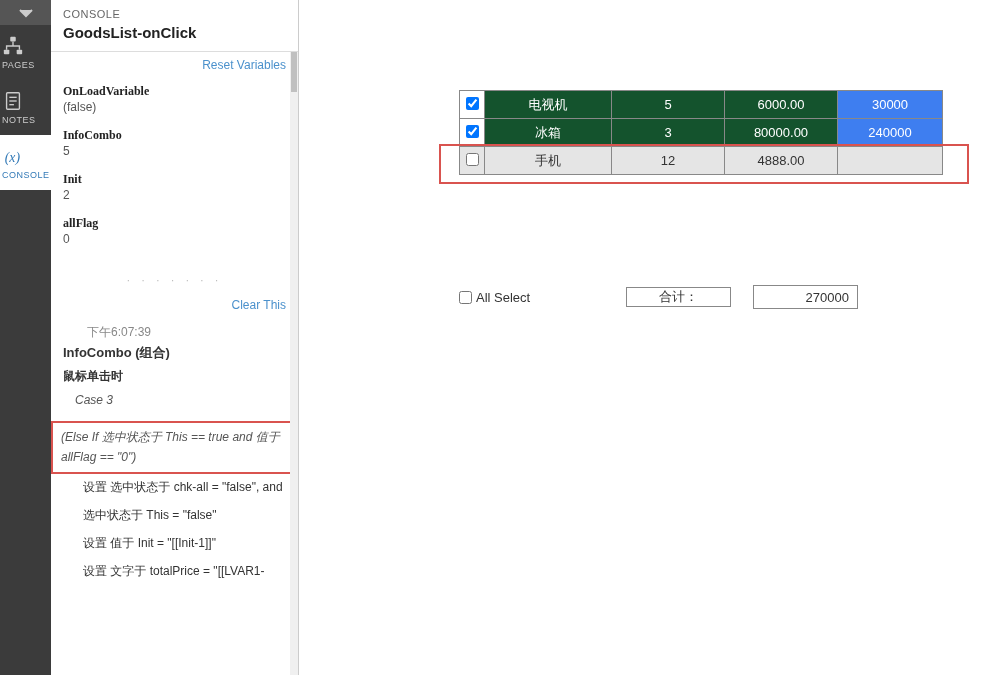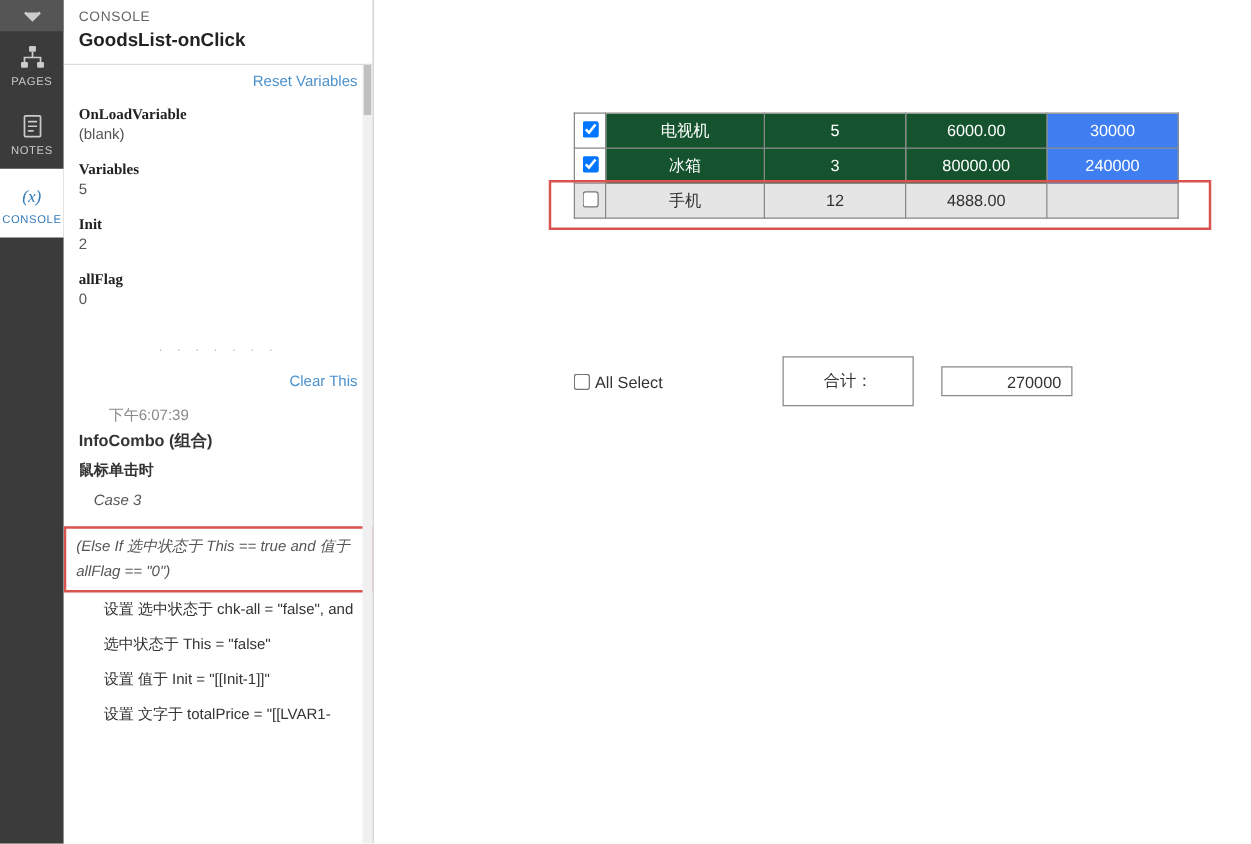--- a/index.html
+++ b/index.html
@@ -1,21 +1,21 @@
 <!DOCTYPE html>
 <html><head>
   <meta charset="utf-8">
   <style>
     * { box-sizing: border-box; margin: 0; padding: 0; }
     body { font-family: Arial, "Microsoft YaHei", sans-serif; font-size: 13px; color: #333; background: #fff; width: 1001px; height: 675px; overflow: hidden; display: flex; }
     
     
     .icon-rail { width: 51px; background: #3b3b3b; display: flex; flex-direction: column; }
     .rail-top { background: #555; height: 25px; display: flex; align-items: center; justify-content: center; }
-    .rail-item { display: flex; flex-direction: column; align-items: center; justify-content: center; padding: 10px 2px; color: #ccc; font-size: 9px; cursor: pointer; }
+    .rail-item { display: flex; flex-direction: column; justify-content: center; padding: 10px 2px; color: #ccc; font-size: 9px; cursor: pointer; }
     .rail-item.active { background: #fff; color: #337ab7; }
     .rail-item svg { width: 22px; height: 22px; margin-bottom: 3px; }
     .rail-item.active svg { fill: #337ab7; }
     .rail-item:not(.active) svg { fill: #ccc; }
     .rail-label { font-size: 9px; letter-spacing: 0.5px; }
     
     
     .console-panel { width: 248px; background: #fff; border-right: 1px solid #ccc; display: flex; flex-direction: column; position: relative; }
     .console-header { padding: 8px 12px 10px 12px; border-bottom: 1px solid #ddd; }
     .console-label { font-size: 11px; color: #666; letter-spacing: 0.5px; margin-bottom: 4px; }
@@ -55,21 +55,21 @@
     
     tr.selected td { background: #14532d; color: #fff; }
     tr.selected td.col-total { background: #3e7ef0; color: #fff; }
     tr.selected td.col-check { background: #fff; }
     tr.unselected td { background: #e5e5e5; }
     
     .row-highlight { position: absolute; border: 2px solid #d9534f; pointer-events: none; }
     
     .summary { margin-left: 130px; margin-top: 110px; display: flex; align-items: center; gap: 22px; }
     .all-select-box { display: flex; align-items: center; gap: 4px; font-size: 13px; width: 145px; }
-    .sum-label { width: 105px; height: 40px; border: 1px solid #888; display: flex; align-items: center; justify-content: center; font-size: 13px; }
+    .sum-label { width: 105px; height: 20px; border: 1px solid #888; display: flex; align-items: center; justify-content: center; font-size: 13px; }
     .sum-value { width: 105px; height: 24px; border: 1px solid #888; display: flex; align-items: center; justify-content: flex-end; padding-right: 8px; font-size: 13px; }
   </style>
 </head>
 <body>
 
 <div class="icon-rail">
   <div class="rail-top">
     <svg width="14" height="14" viewBox="0 0 14 14">
         <path fill="#ccc" d="M1 4 l6 6 6-6" stroke="#ccc" stroke-width="2"></path>
       </svg>
@@ -108,24 +108,24 @@
   <div class="console-body">
     <div class="scrollbar-fake">
         <div class="scrollbar-thumb"></div>
       </div>
 
     <div class="link-right">Reset Variables</div>
 
     <div class="section">
       <div class="var-block">
         <div class="var-name">OnLoadVariable</div>
-        <div class="var-value">(blank)</div>
+        <div class="var-value">(false)</div>
       </div>
       <div class="var-block">
-        <div class="var-name">Variables</div>
+        <div class="var-name">InfoCombo</div>
         <div class="var-value">5</div>
       </div>
       <div class="var-block">
         <div class="var-name">Init</div>
         <div class="var-value">2</div>
       </div>
       <div class="var-block">
         <div class="var-name">allFlag</div>
         <div class="var-value">0</div>
       </div>

